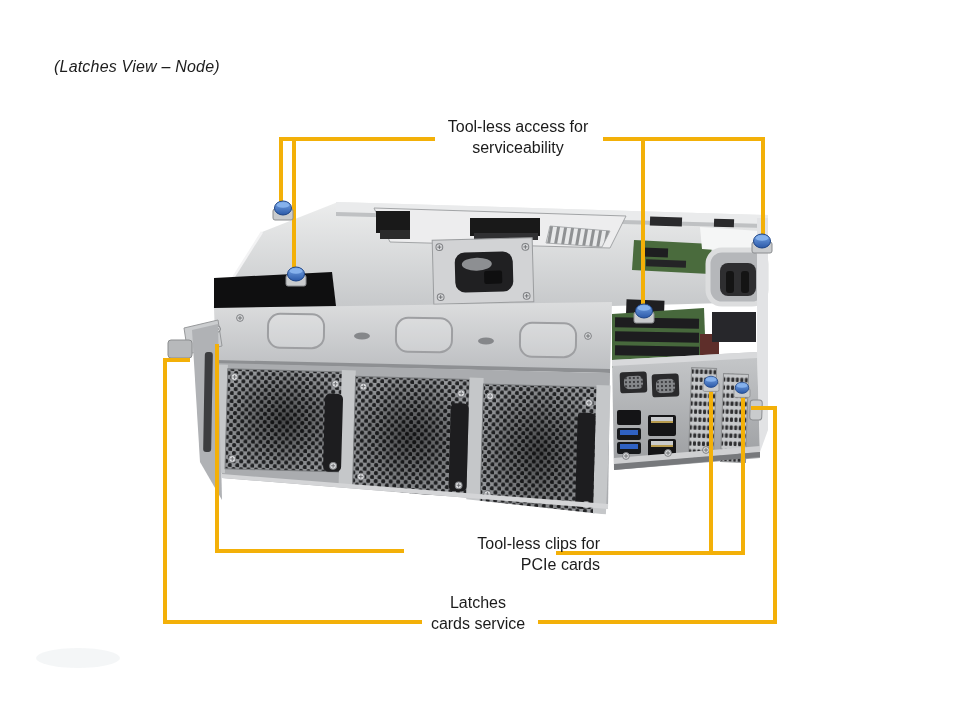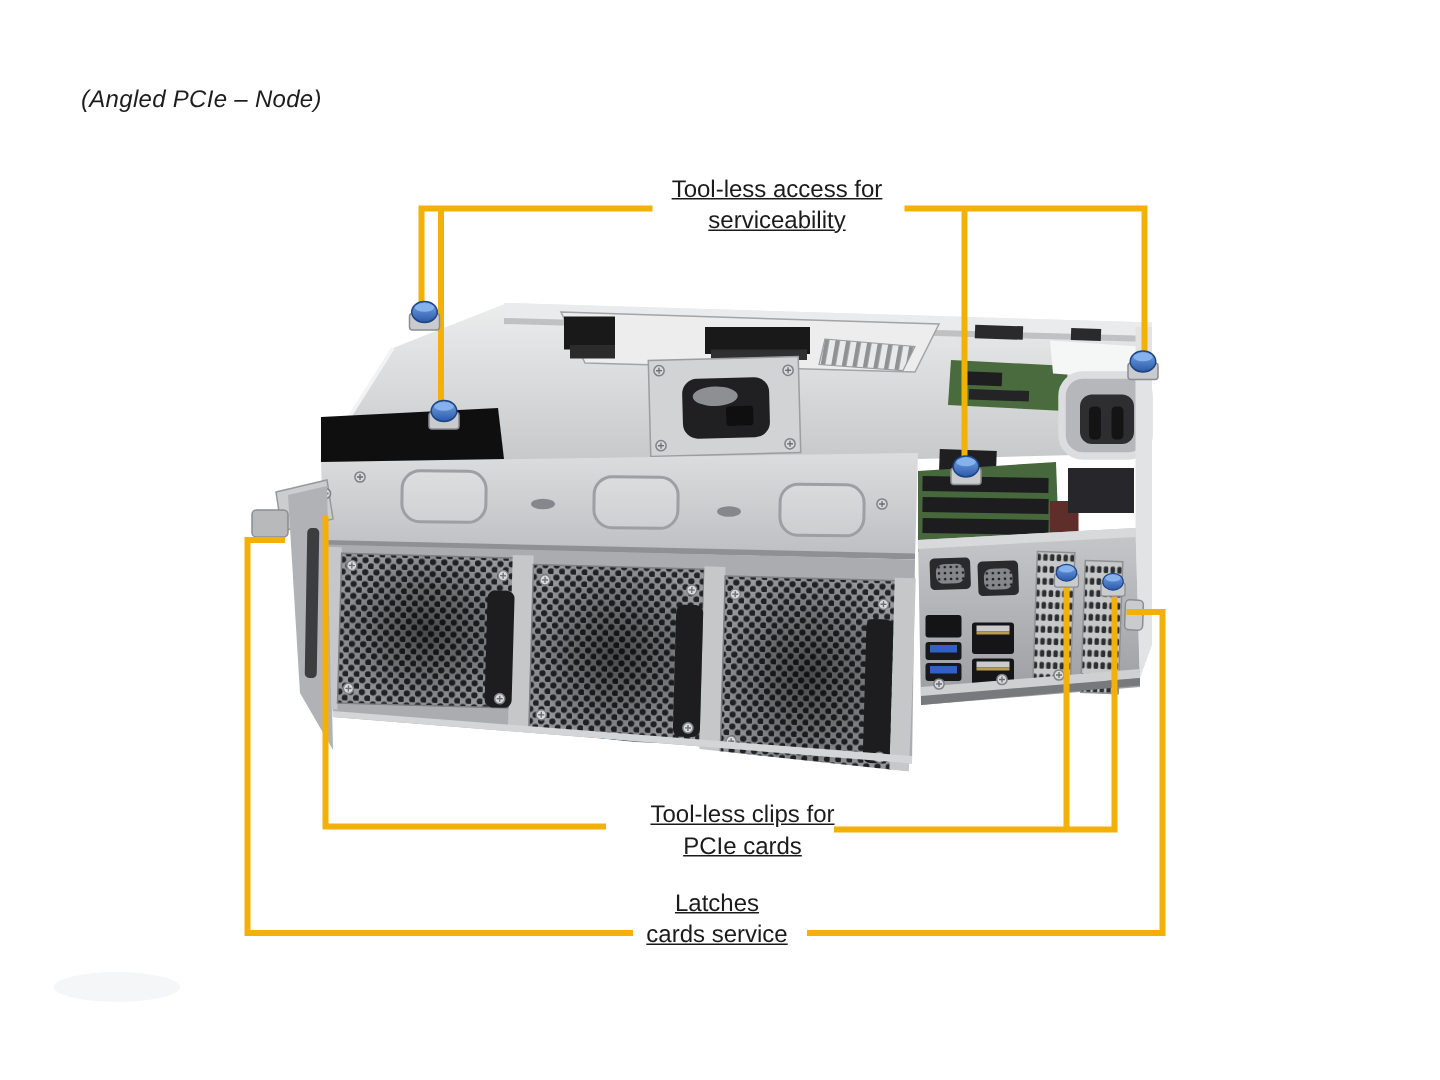--- a/index.html
+++ b/index.html
@@ -2,28 +2,28 @@
 <html><head>
 <meta charset="utf-8">
 <style>
   html,body{margin:0;padding:0;background:#fff;}
   .canvas{position:relative;width:960px;height:720px;background:#ffffff;overflow:hidden;
           font-family:"Liberation Sans",sans-serif;}
   .scene{position:absolute;left:0;top:0;width:960px;height:720px;}
   .view-title{position:absolute;left:54px;top:56px;font:italic 16px/22px "Liberation Sans",sans-serif;
               color:#1d1d1d;letter-spacing:.2px;}
   .callout-label{position:absolute;text-align:center;font:16px/20.5px "Liberation Sans",sans-serif;
-                 color:#1b1b1b;text-decoration:underline;}
+                 color:#1b1b1b;}
 </style>
 </head>
 <body>
 
 <div class="canvas">
 
-  <div class="view-title">(Angled PCIe – Node)</div>
+  <div class="view-title">(Latches View – Node)</div>
 
   <svg class="scene" width="960" height="720" viewBox="0 0 960 720" xmlns="http://www.w3.org/2000/svg">
     <defs>
       <linearGradient id="gLid" x1="0" y1="0" x2="0" y2="1">
         <stop offset="0" stop-color="#eceded"></stop>
           <stop offset="1" stop-color="#c6c8ca"></stop>
       </linearGradient>
       <linearGradient id="gBand" x1="0" y1="0" x2="0" y2="1">
         <stop offset="0" stop-color="#dcddde"></stop>
           <stop offset="1" stop-color="#bcbec1"></stop>
@@ -233,21 +233,21 @@
       <use href="#knob" transform="translate(711,385) scale(0.8)"></use>
       <use href="#knob" transform="translate(742,391) scale(0.8)"></use>
     </g>
   </svg>
 
   <div class="callout-label" style="left:396px;top:117px;width:244px;">
     <div>Tool-less access for</div>
     <div>serviceability</div>
   </div>
 
-  <div class="callout-label" style="left:375px;top:534px;width:240px;">
+  <div class="callout-label" style="left:360px;top:534px;width:240px;text-align:right;">
     <div>Tool-less clips for</div>
     <div>PCIe cards</div>
   </div>
 
   <div class="callout-label" style="left:358px;top:593px;width:240px;">
     <div>Latches</div>
     <div>cards service</div>
   </div>
 
 </div>

